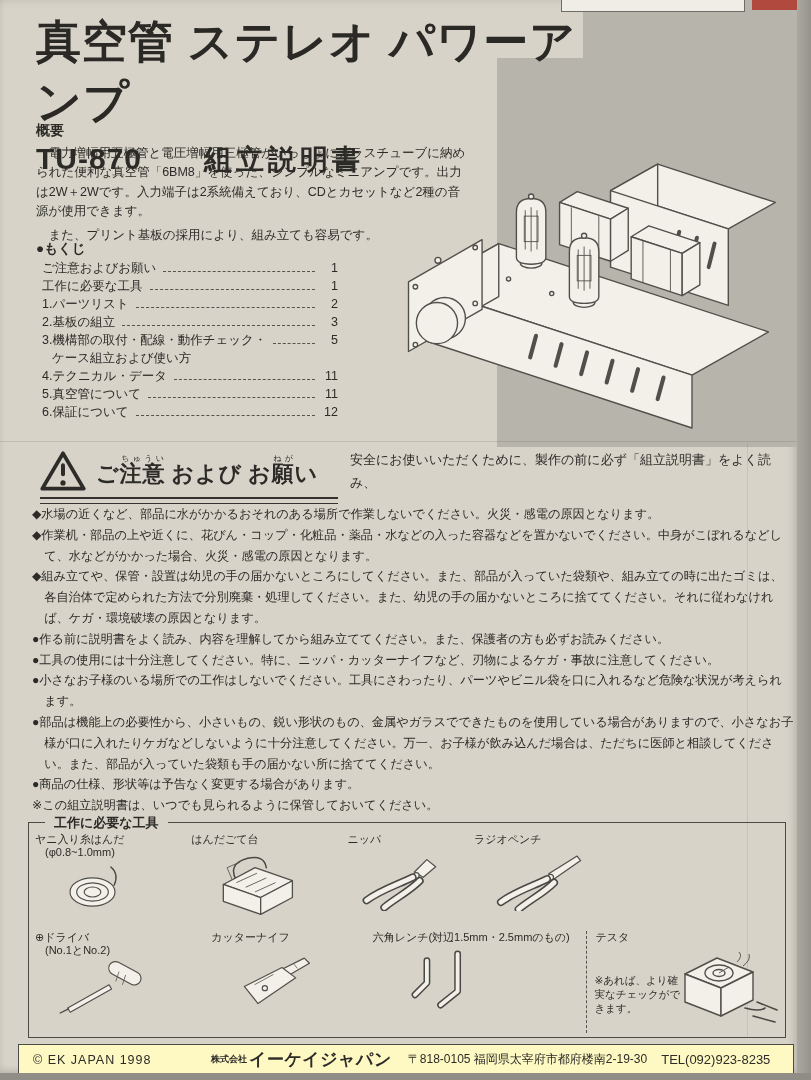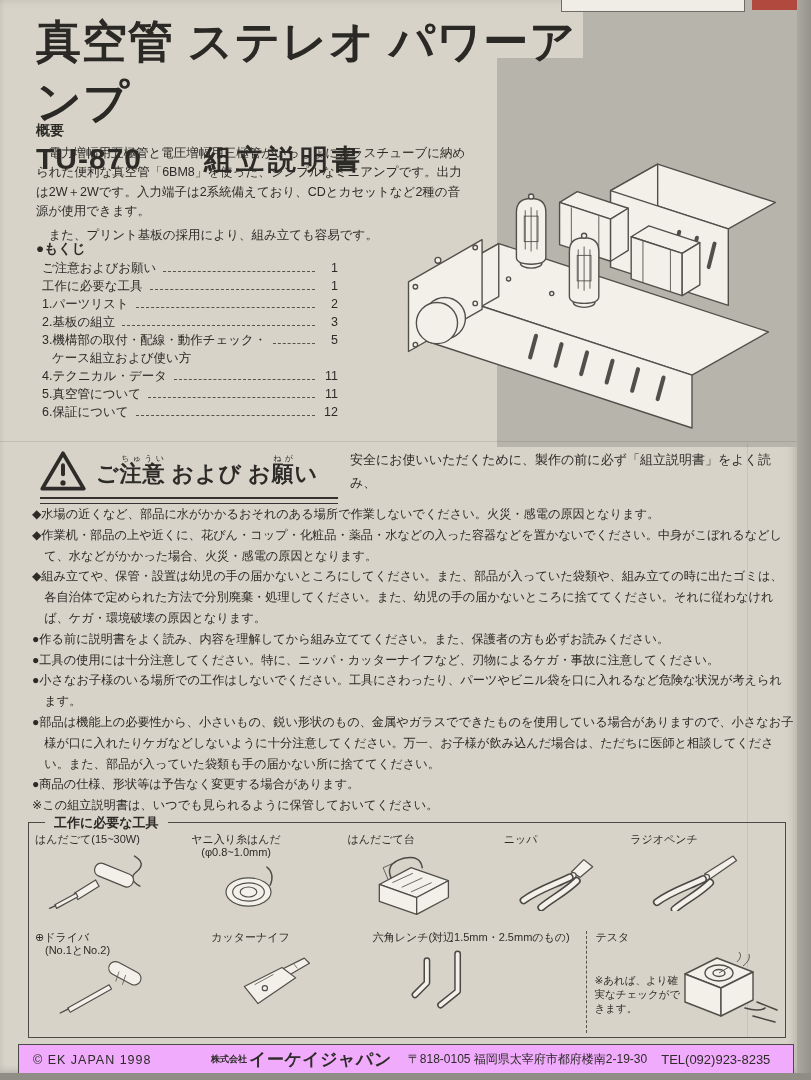--- a/index.html
+++ b/index.html
@@ -68,21 +68,21 @@
   .tool{position:relative;}
   .tool-label{font-size:11px;line-height:13px;}
   .tool-sub{font-size:11px;line-height:13px;padding-left:10px;}
   .t-c1{width:21%;} .t-c2{width:21%;} .t-c3{width:21%;} .t-c4{width:17%;} .t-c5{width:20%;}
   .b-c1{width:24%;} .b-c2{width:22%;} .b-c3{width:29%;} .b-c4{width:25%;border-left:1.5px dashed #55534d;padding-left:9px;}
   .tool svg{display:block;margin-top:3px;}
   .tester-note{position:absolute;left:8px;top:42px;width:92px;font-size:10.5px;line-height:14px;}
   .tester-icon{position:absolute;right:-2px;top:10px;}
 
   
-  .footer{position:absolute;left:18px;top:1044px;width:776px;height:31px;border:1.5px solid #4c4a45;display:flex;align-items:center;padding:0 0 0 14px;box-sizing:border-box;background:#f0abfc;}
+  .footer{position:absolute;left:18px;top:1044px;width:776px;height:31px;border:1.5px solid #4c4a45;display:flex;align-items:center;padding:0 0 0 14px;box-sizing:border-box;background:#fef9c3;}
   .f-copy{font-size:12.5px;letter-spacing:1px;width:178px;}
   .f-kk{font-size:9px;font-weight:bold;margin-right:2px;}
   .f-logo{font-size:17px;font-weight:900;letter-spacing:.5px;margin-right:16px;}
   .f-addr{font-size:12px;margin-right:14px;}
   .f-tel{font-size:13px;}
 
   svg .ln{stroke:#514f4a;stroke-width:1.4;fill:#f2f0e8;stroke-linejoin:round;}
   svg .thin{stroke:#514f4a;stroke-width:.9;fill:none;}
   svg .wire{stroke:#4a4844;fill:none;stroke-width:1.6;stroke-linecap:round;}
 </style>
@@ -256,30 +256,20 @@
     <p>●工具の使用には十分注意してください。特に、ニッパ・カッターナイフなど、刃物によるケガ・事故に注意してください。</p>
     <p>●小さなお子様のいる場所での工作はしないでください。工具にさわったり、パーツやビニル袋を口に入れるなど危険な状況が考えられます。</p>
     <p>●部品は機能上の必要性から、小さいもの、鋭い形状のもの、金属やガラスでできたものを使用している場合がありますので、小さなお子様が口に入れたりケガなどしないように十分注意してください。万一、お子様が飲み込んだ場合は、ただちに医師と相談してください。また、部品が入っていた袋類も手の届かない所に捨ててください。</p>
     <p>●商品の仕様、形状等は予告なく変更する場合があります。</p>
     <p>※この組立説明書は、いつでも見られるように保管しておいてください。</p>
   </div>
 
   <div class="tools">
     <div class="tools-title">工作に必要な工具</div>
     <div class="tools-row1">
-      <div class="tool t-c1">
-        <div class="tool-label">はんだごて(15~30W)</div>
-        <svg width="130" height="62" viewBox="0 0 130 70">
-          <path class="wire" d="M104 8 q14 8 2 18 q-10 8 4 16"></path>
-          <rect class="ln" x="58" y="22" width="46" height="15" rx="7" transform="rotate(22 81 29)"></rect>
-          <polygon class="ln" points="36,50 60,35 64,42 40,57"></polygon>
-          <polygon class="ln" points="14,63 38,50 40,54 16,67"></polygon>
-          <line class="wire" x1="8" y1="67" x2="15" y2="64"></line>
-        </svg>
-      </div>
       <div class="tool t-c2">
         <div class="tool-label">ヤニ入り糸はんだ</div>
         <div class="tool-sub">(φ0.8~1.0mm)</div>
         <svg width="120" height="50" viewBox="0 0 130 60">
           <ellipse class="ln" cx="62" cy="36" rx="27" ry="17"></ellipse>
           <ellipse class="ln" cx="62" cy="36" rx="19" ry="11"></ellipse>
           <ellipse class="ln" cx="62" cy="36" rx="10" ry="6"></ellipse>
           <path class="wire" d="M88 28 q6 -14 -4 -22"></path>
         </svg>
       </div>

